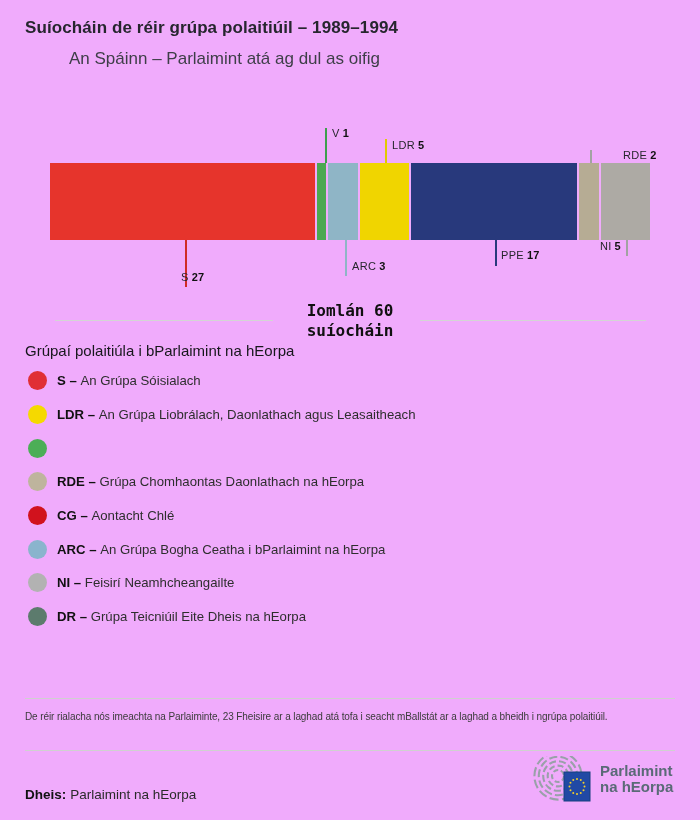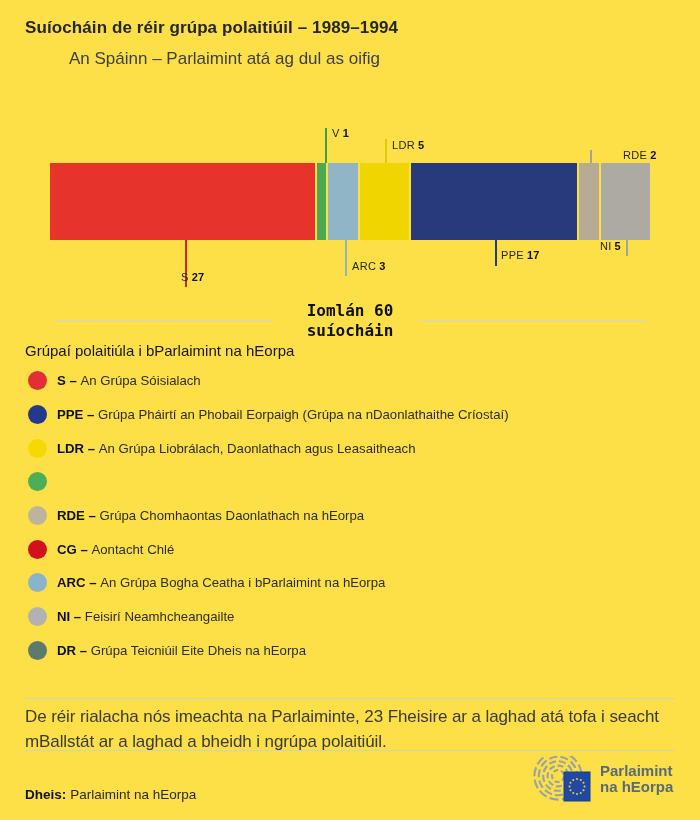--- a/index.html
+++ b/index.html
@@ -1,17 +1,17 @@
 <!DOCTYPE html>
 <html><head>
 <meta charset="utf-8">
 <style>
   html,body{margin:0;padding:0;background:#ffffff;}
   body{font-family:"Liberation Sans","DejaVu Sans",sans-serif;}
-  #stage{position:relative;width:700px;height:820px;background:#fde047;overflow:hidden;}
+  #stage{position:relative;width:700px;height:820px;background:#f0abfc;overflow:hidden;}
 
   .title{position:absolute;left:25px;top:18px;font-size:17px;font-weight:700;color:#26262e;letter-spacing:.1px;}
   .subtitle{position:absolute;left:27px;top:49px;font-size:17px;font-weight:400;color:#3e3e48;margin-left:42px;}
 
   
   #seatbar{position:absolute;left:50px;top:163px;width:600px;height:77px;display:flex;column-gap:2px;}
   #seatbar .seg{height:100%;flex-basis:0;}
 
   
   .cline{position:absolute;width:1.5px;}
@@ -45,21 +45,21 @@
   .legend-heading{position:absolute;left:25px;top:342px;font-size:15px;font-weight:400;color:#17171c;}
   #legend{position:absolute;left:28px;top:364px;width:650px;}
   #legend .item{display:flex;align-items:center;height:33.7px;}
   #legend .dot{width:19px;height:19px;border-radius:50%;margin-right:10px;flex:0 0 19px;}
   #legend .lbl{font-size:13.2px;color:#2e2e2e;}
   #legend .lbl b{color:#111;}
 
   
   .rule{position:absolute;left:25px;width:650px;height:1px;background:#d0d0d0;}
   .rule1{top:698px;} .rule2{top:750px;}
-  .footnote{position:absolute;left:25px;top:704px;width:662px;font-size:17px;line-height:25px;
+  .footnote{position:absolute;left:25px;top:704px;width:662px;font-size:10px;line-height:25px;
     color:#3b3b3b;letter-spacing:-0.1px;}
   .source{position:absolute;left:25px;top:787px;font-size:13.5px;color:#2a2a2a;}
   .source b{color:#111;margin-right:4px;}
 
   
   .logo{position:absolute;left:528px;top:756px;width:152px;height:52px;}
   .logo svg{position:absolute;left:0;top:0;}
   .logo-text{position:absolute;left:72px;top:7px;font-size:15px;line-height:16px;font-weight:700;color:#5a6a77;}
 </style>
 </head>
@@ -101,24 +101,20 @@
   <div class="total-text">
     <div>Iomlán 60</div>
     <div>suíocháin</div>
   </div>
 
   <div class="legend-heading">Grúpaí polaitiúla i bParlaimint na hEorpa</div>
   <div id="legend">
       <div class="item">
         <span class="dot" style="background: rgb(224, 47, 53);"></span>
         <span class="lbl"><b>S – </b>An Grúpa Sóisialach</span>
-      </div>
-      <div class="item">
-        <span class="dot" style="background: rgb(36, 56, 140);"></span>
-        <span class="lbl"><b>PPE – </b>Grúpa Pháirtí an Phobail Eorpaigh (Grúpa na nDaonlathaithe Críostaí)</span>
       </div>
       <div class="item">
         <span class="dot" style="background: rgb(245, 217, 0);"></span>
         <span class="lbl"><b>LDR – </b>An Grúpa Liobrálach, Daonlathach agus Leasaitheach</span>
       </div>
       <div class="item">
         <span class="dot" style="background: rgb(76, 174, 87);"></span>
       </div>
       <div class="item">
         <span class="dot" style="background: rgb(190, 180, 157);"></span>

